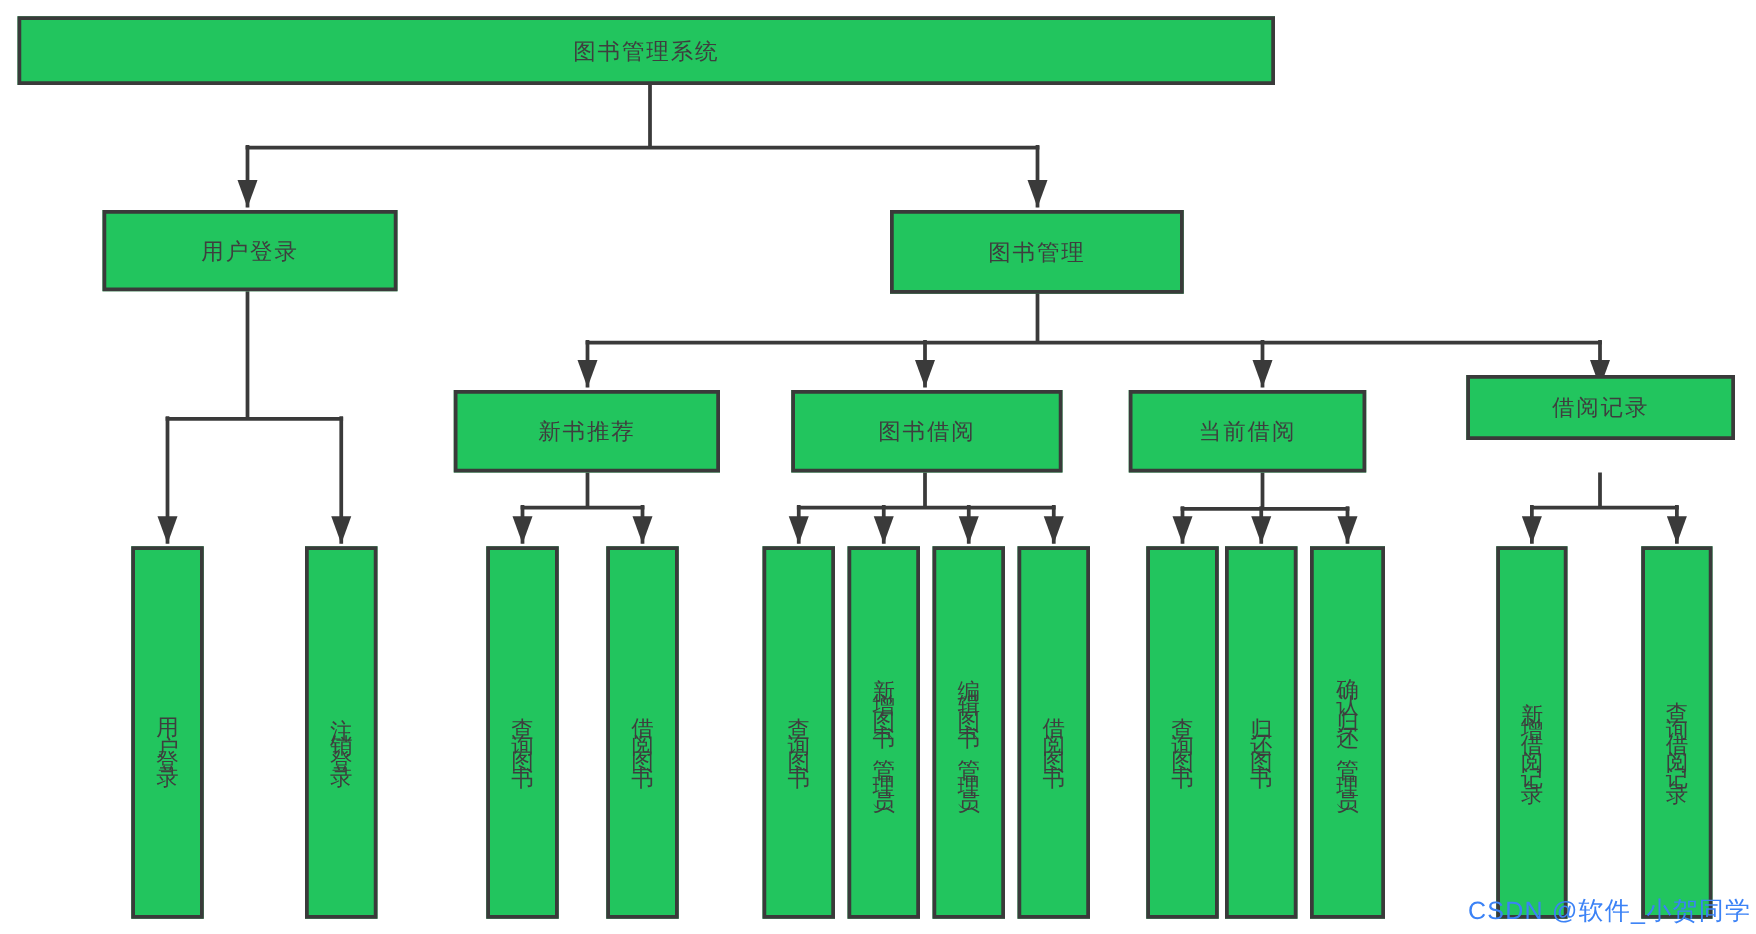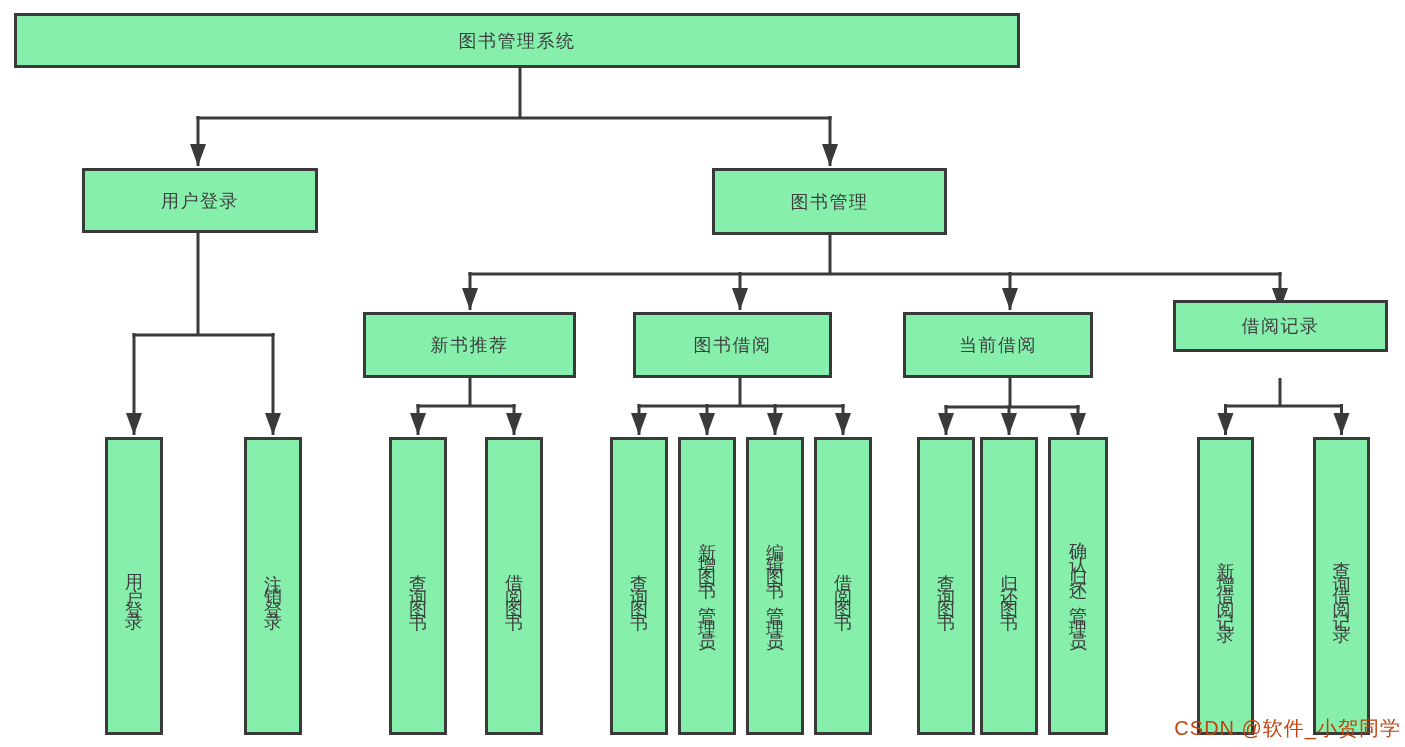--- a/index.html
+++ b/index.html
@@ -8,39 +8,39 @@
     width:1405px;height:747px;
     background:#ffffff;
     font-family:"Liberation Sans","DejaVu Sans",sans-serif;
     overflow:hidden;
   }
   .wires{position:absolute;left:0;top:0;z-index:1;}
   .box{
     position:absolute;
     box-sizing:border-box;
     border:3px solid #3a3a3a;
-    background:#86efac;
+    background:#22c55e;
     display:flex;align-items:center;justify-content:center;
     font-size:18px;color:#3e3e3e;letter-spacing:1.5px;
     z-index:2;
     text-align:center;
   }
   .leaf{
     writing-mode:vertical-rl;
     text-orientation:mixed;
     letter-spacing:13px;
     line-height:1;
     padding:6px 0;
   }
   .watermark{
     position:absolute;
     right:4px;bottom:5px;
     z-index:3;
     font-size:20px;
-    color:#c2410c;
+    color:#3b82f6;
     letter-spacing:1px;
     white-space:nowrap;
   }
 </style>
 </head>
 <body>
 
 <div class="canvas">
 
   <svg class="wires" width="1405" height="747" viewBox="0 0 1405 747">
@@ -106,21 +106,21 @@
       </g>
     </g>
   </svg>
 
   <div class="box" style="left:14px;top:13px;width:1006px;height:55px">图书管理系统</div>
 
   <div class="box" style="left:82px;top:168px;width:236px;height:65px">用户登录</div>
   <div class="box" style="left:712px;top:168px;width:235px;height:67px">图书管理</div>
 
   <div class="box" style="left:363px;top:312px;width:213px;height:66px">新书推荐</div>
-  <div class="box" style="left:633px;top:312px;width:199px;height:66px">图书借阅</div>
+  <div class="box" style="left:633px;top:312px;width:217px;height:66px">图书借阅</div>
   <div class="box" style="left:903px;top:312px;width:190px;height:66px">当前借阅</div>
   <div class="box" style="left:1173px;top:300px;width:215px;height:52px">借阅记录</div>
 
   <div class="box leaf" style="left:105px;top:437px;width:58px;height:298px">用户登录</div>
   <div class="box leaf" style="left:244px;top:437px;width:58px;height:298px">注销登录</div>
 
   <div class="box leaf" style="left:389px;top:437px;width:58px;height:298px">查询图书</div>
   <div class="box leaf" style="left:485px;top:437px;width:58px;height:298px">借阅图书</div>
 
   <div class="box leaf" style="left:610px;top:437px;width:58px;height:298px">查询图书</div>

